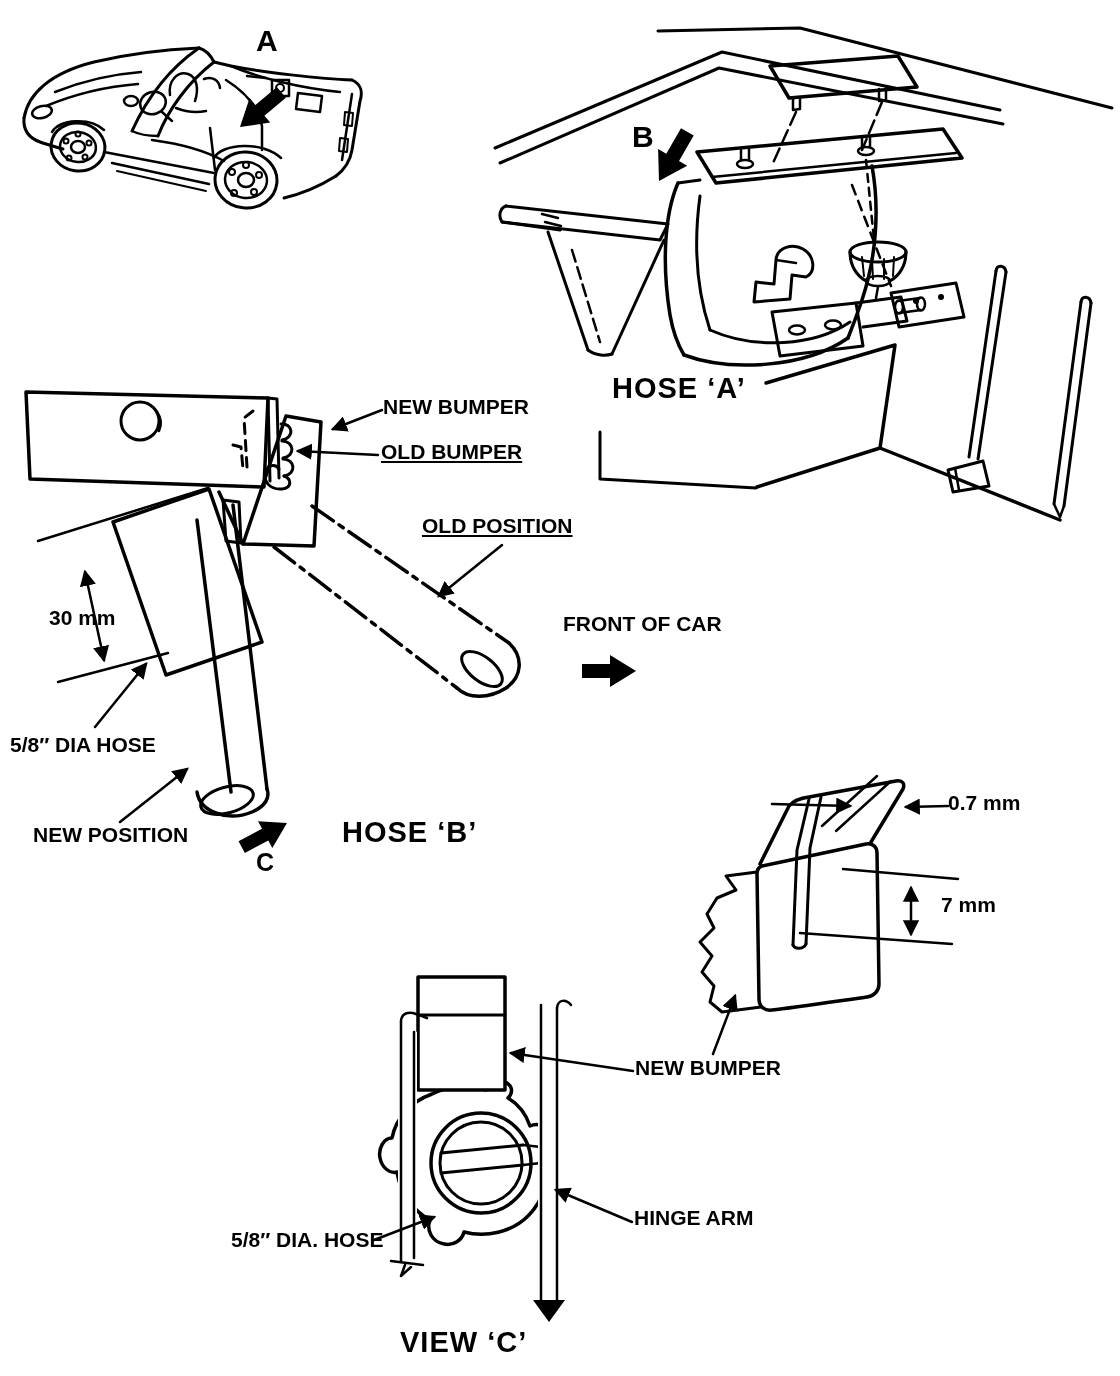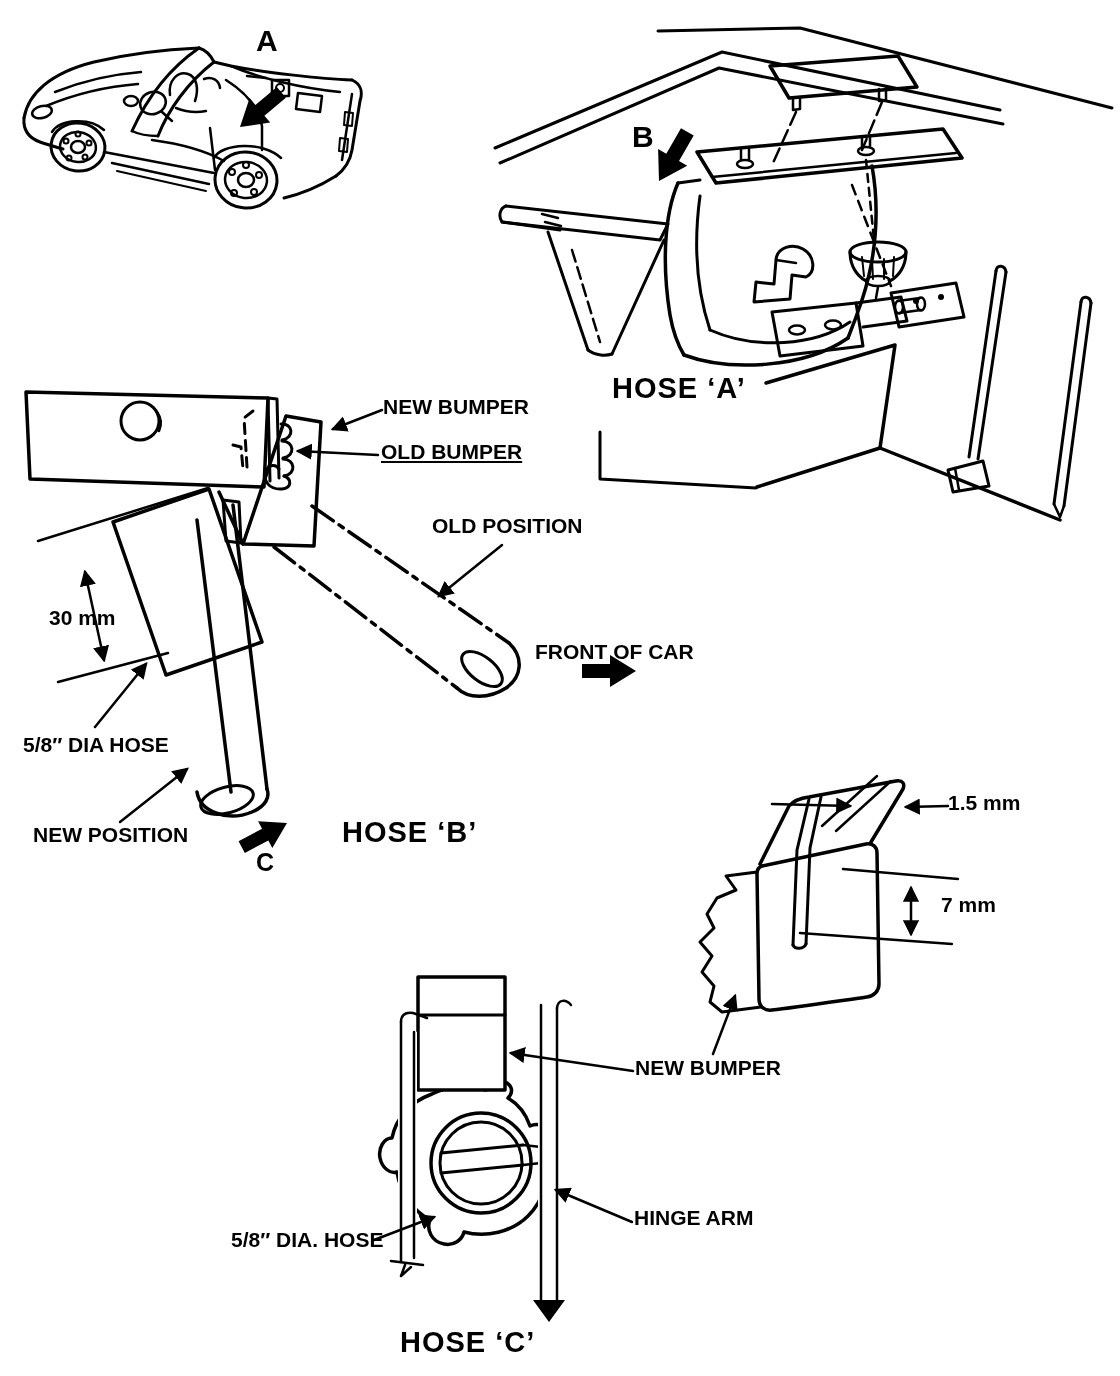--- a/index.html
+++ b/index.html
@@ -10,24 +10,24 @@
        font-family:"Liberation Sans", sans-serif;}
   .sz-callout{font-size:30px;}
   .sz-callout-c{font-size:25px;}
   .sz-title{font-size:29px;letter-spacing:1px;}
   .sz-label{font-size:21px;letter-spacing:0px;}
   .p-callout-a{left:256px;top:26px;}
   .p-callout-b{left:632px;top:122px;}
   .p-view-a{left:612px;top:374px;}
   .p-vb-new-bumper{left:383px;top:396px;}
   .p-vb-old-bumper{left:381px;top:441px;text-decoration:underline;}
-  .p-vb-old-position{left:432px;top:515px;}
-  .p-front-of-car{left:535px;top:613px;margin-top:28px;}
+  .p-vb-old-position{left:422px;top:515px;text-decoration:underline;}
+  .p-front-of-car{left:563px;top:613px;}
   .p-dim-30{left:49px;top:589px;margin-top:18px;}
-  .p-vb-hose{left:23px;top:734px;}
+  .p-vb-hose{left:10px;top:734px;}
   .p-vb-new-position{left:33px;top:824px;}
   .p-callout-c{left:256px;top:850px;}
   .p-view-b{left:342px;top:818px;}
   .p-dim-15{left:948px;top:792px;}
   .p-dim-7{left:941px;top:894px;}
   .p-vc-new-bumper{left:635px;top:1057px;}
   .p-vc-hinge-arm{left:634px;top:1207px;}
   .p-vc-hose{left:231px;top:1229px;}
   .p-view-c{left:400px;top:1328px;}
 </style>
@@ -279,21 +279,21 @@
 <div class="lbl sz-label p-vb-new-bumper">NEW BUMPER</div>
 <div class="lbl sz-label p-vb-old-bumper">OLD BUMPER</div>
 <div class="lbl sz-label p-vb-old-position">OLD POSITION</div>
 <div class="lbl sz-label p-front-of-car">FRONT OF CAR</div>
 <div class="lbl sz-label p-dim-30">30 mm</div>
 <div class="lbl sz-label p-vb-hose">5/8″ DIA HOSE</div>
 <div class="lbl sz-label p-vb-new-position">NEW POSITION</div>
 <div class="lbl sz-callout-c p-callout-c">C</div>
 <div class="lbl sz-title p-view-b">HOSE ‘B’</div>
 
-<div class="lbl sz-label p-dim-15">1.5 mm</div>
+<div class="lbl sz-label p-dim-15">0.7 mm</div>
 <div class="lbl sz-label p-dim-7">7 mm</div>
 <div class="lbl sz-label p-vc-new-bumper">NEW BUMPER</div>
 
 <div class="lbl sz-label p-vc-hinge-arm">HINGE ARM</div>
 <div class="lbl sz-label p-vc-hose">5/8″ DIA. HOSE</div>
-<div class="lbl sz-title p-view-c">HOSE ‘C’</div>
+<div class="lbl sz-title p-view-c">VIEW ‘C’</div>
 
 </div>
 
 </body></html>

